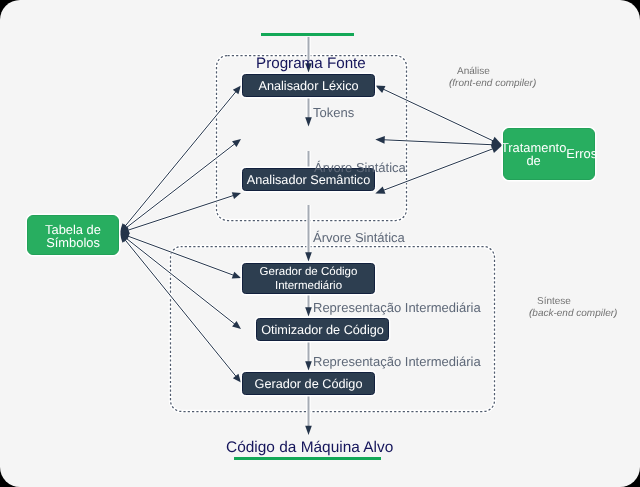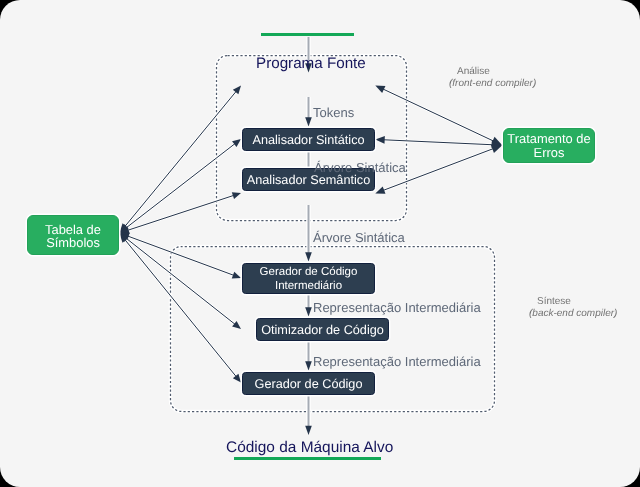--- a/index.html
+++ b/index.html
@@ -101,42 +101,42 @@
         <polygon points="375.3,193.4 382.70449969683784,186.4183537586377 385.4721874600789,193.7108090684223" fill="#24344a"></polygon>
       </g>
   </svg>
 
   <div class="title" style="left:256px;top:16px;margin-top:39px;">Programa Fonte</div>
   <div class="ul" style="left:261px;top:33px;width:93px;"></div>
 
   <div class="title" style="left:226px;top:439px;font-size:15.45px;">Código da Máquina Alvo</div>
   <div class="ul" style="left:234px;top:457px;width:147px;"></div>
 
-  <div class="node proc" style="left:242px;top:128px;width:133px;height:23px;">
-    <span>Analisador Sintático</span>
+  <div class="node proc" style="left:242px;top:74px;width:133px;height:23px;">
+    <span>Analisador Léxico</span>
   </div>
   <div class="node proc" style="left:242px;top:168px;width:133px;height:23px;">
     <span>Analisador Semântico</span>
   </div>
   <div class="node proc" style="left:242px;top:263px;width:133px;height:31px;flex-direction:column;font-size:11.5px;line-height:13.7px;padding-top:3px;">
     <span>Gerador de Código</span>
     <span>Intermediário</span>
   </div>
   <div class="node proc" style="left:256px;top:318px;width:133px;height:23px;">
     <span>Otimizador de Código</span>
   </div>
   <div class="node proc" style="left:242px;top:372px;width:133px;height:23px;">
     <span>Gerador de Código</span>
   </div>
 
   <div class="node green" style="left:27px;top:215px;width:92px;height:40px;flex-direction:column;padding-top:2px;">
     <span>Tabela de</span>
     <span>Símbolos</span>
   </div>
-  <div class="node green" style="left:503px;top:128px;width:92px;height:35px;flex-direction:column;">
+  <div class="node green" style="left:503px;top:128px;width:92px;height:52px;flex-direction:row;">
     <span>Tratamento de</span>
     <span>Erros</span>
   </div>
 
   <div class="elabel" style="left:313px;top:105px;">Tokens</div>
   <div class="elabel" style="left:314px;top:160px;">Árvore Sintática</div>
   <div class="elabel" style="left:313px;top:230px;">Árvore Sintática</div>
   <div class="elabel" style="left:313px;top:300px;">Representação Intermediária</div>
   <div class="elabel" style="left:313px;top:354px;">Representação Intermediária</div>
 

